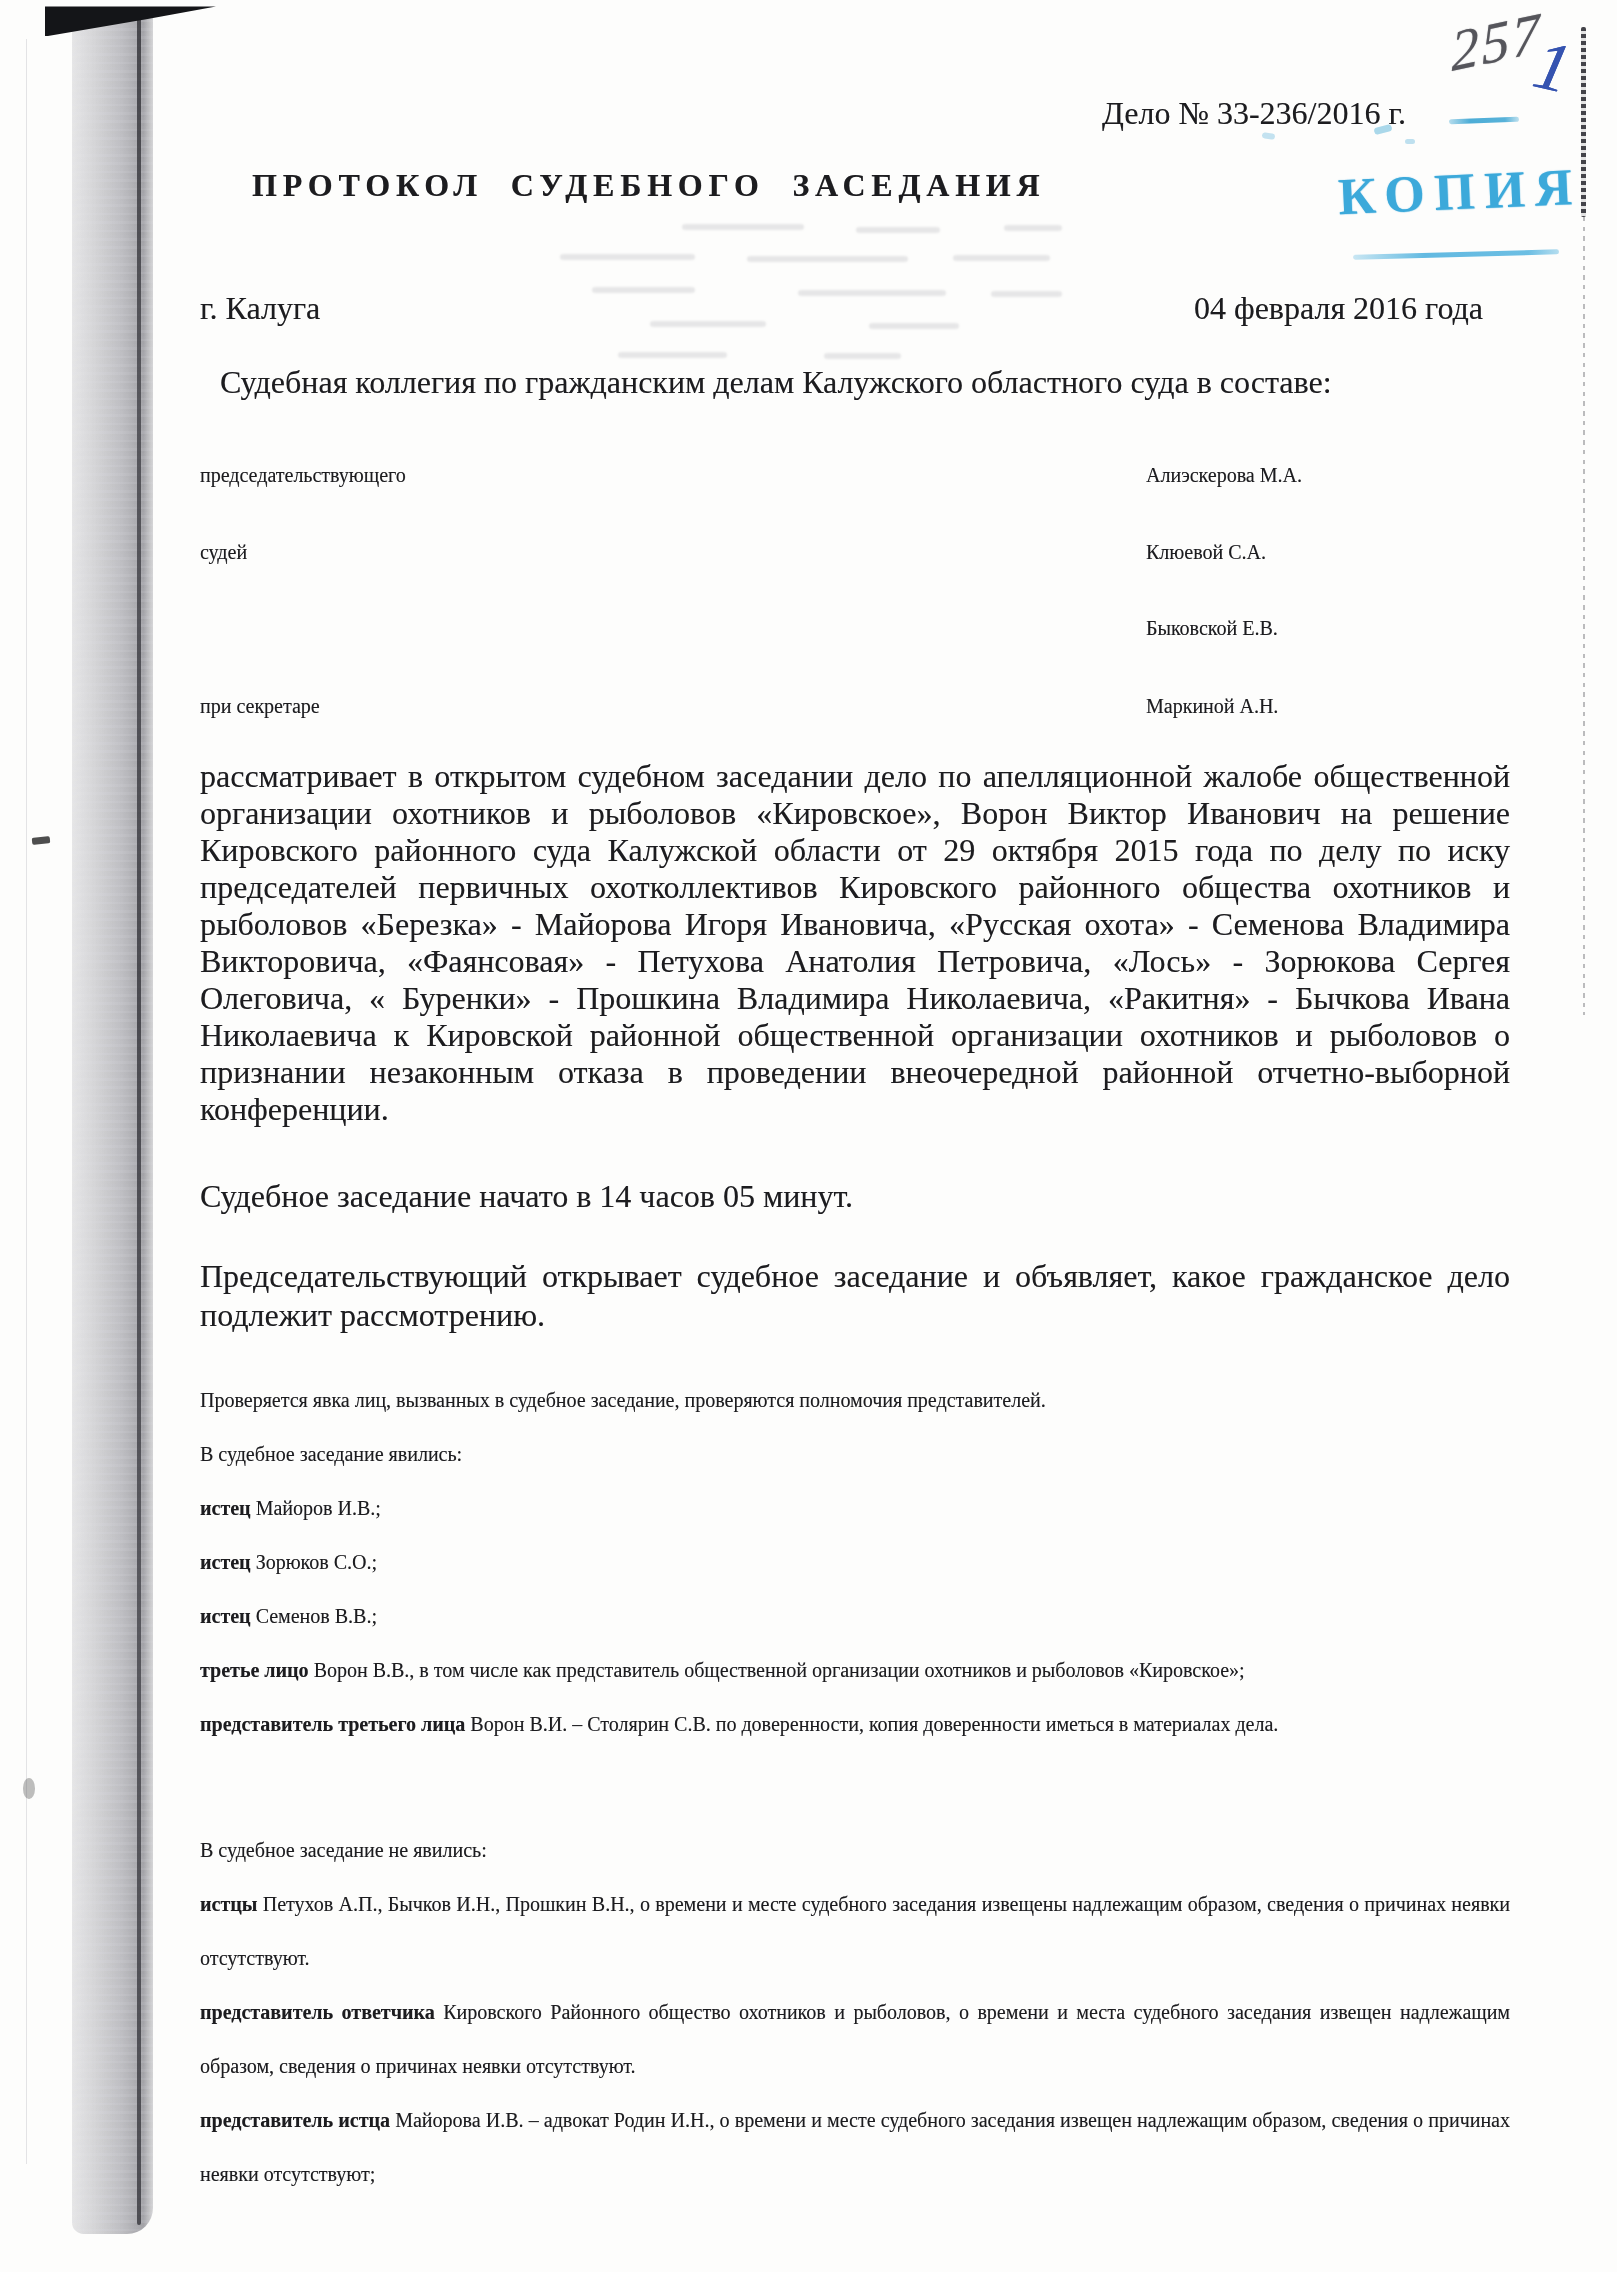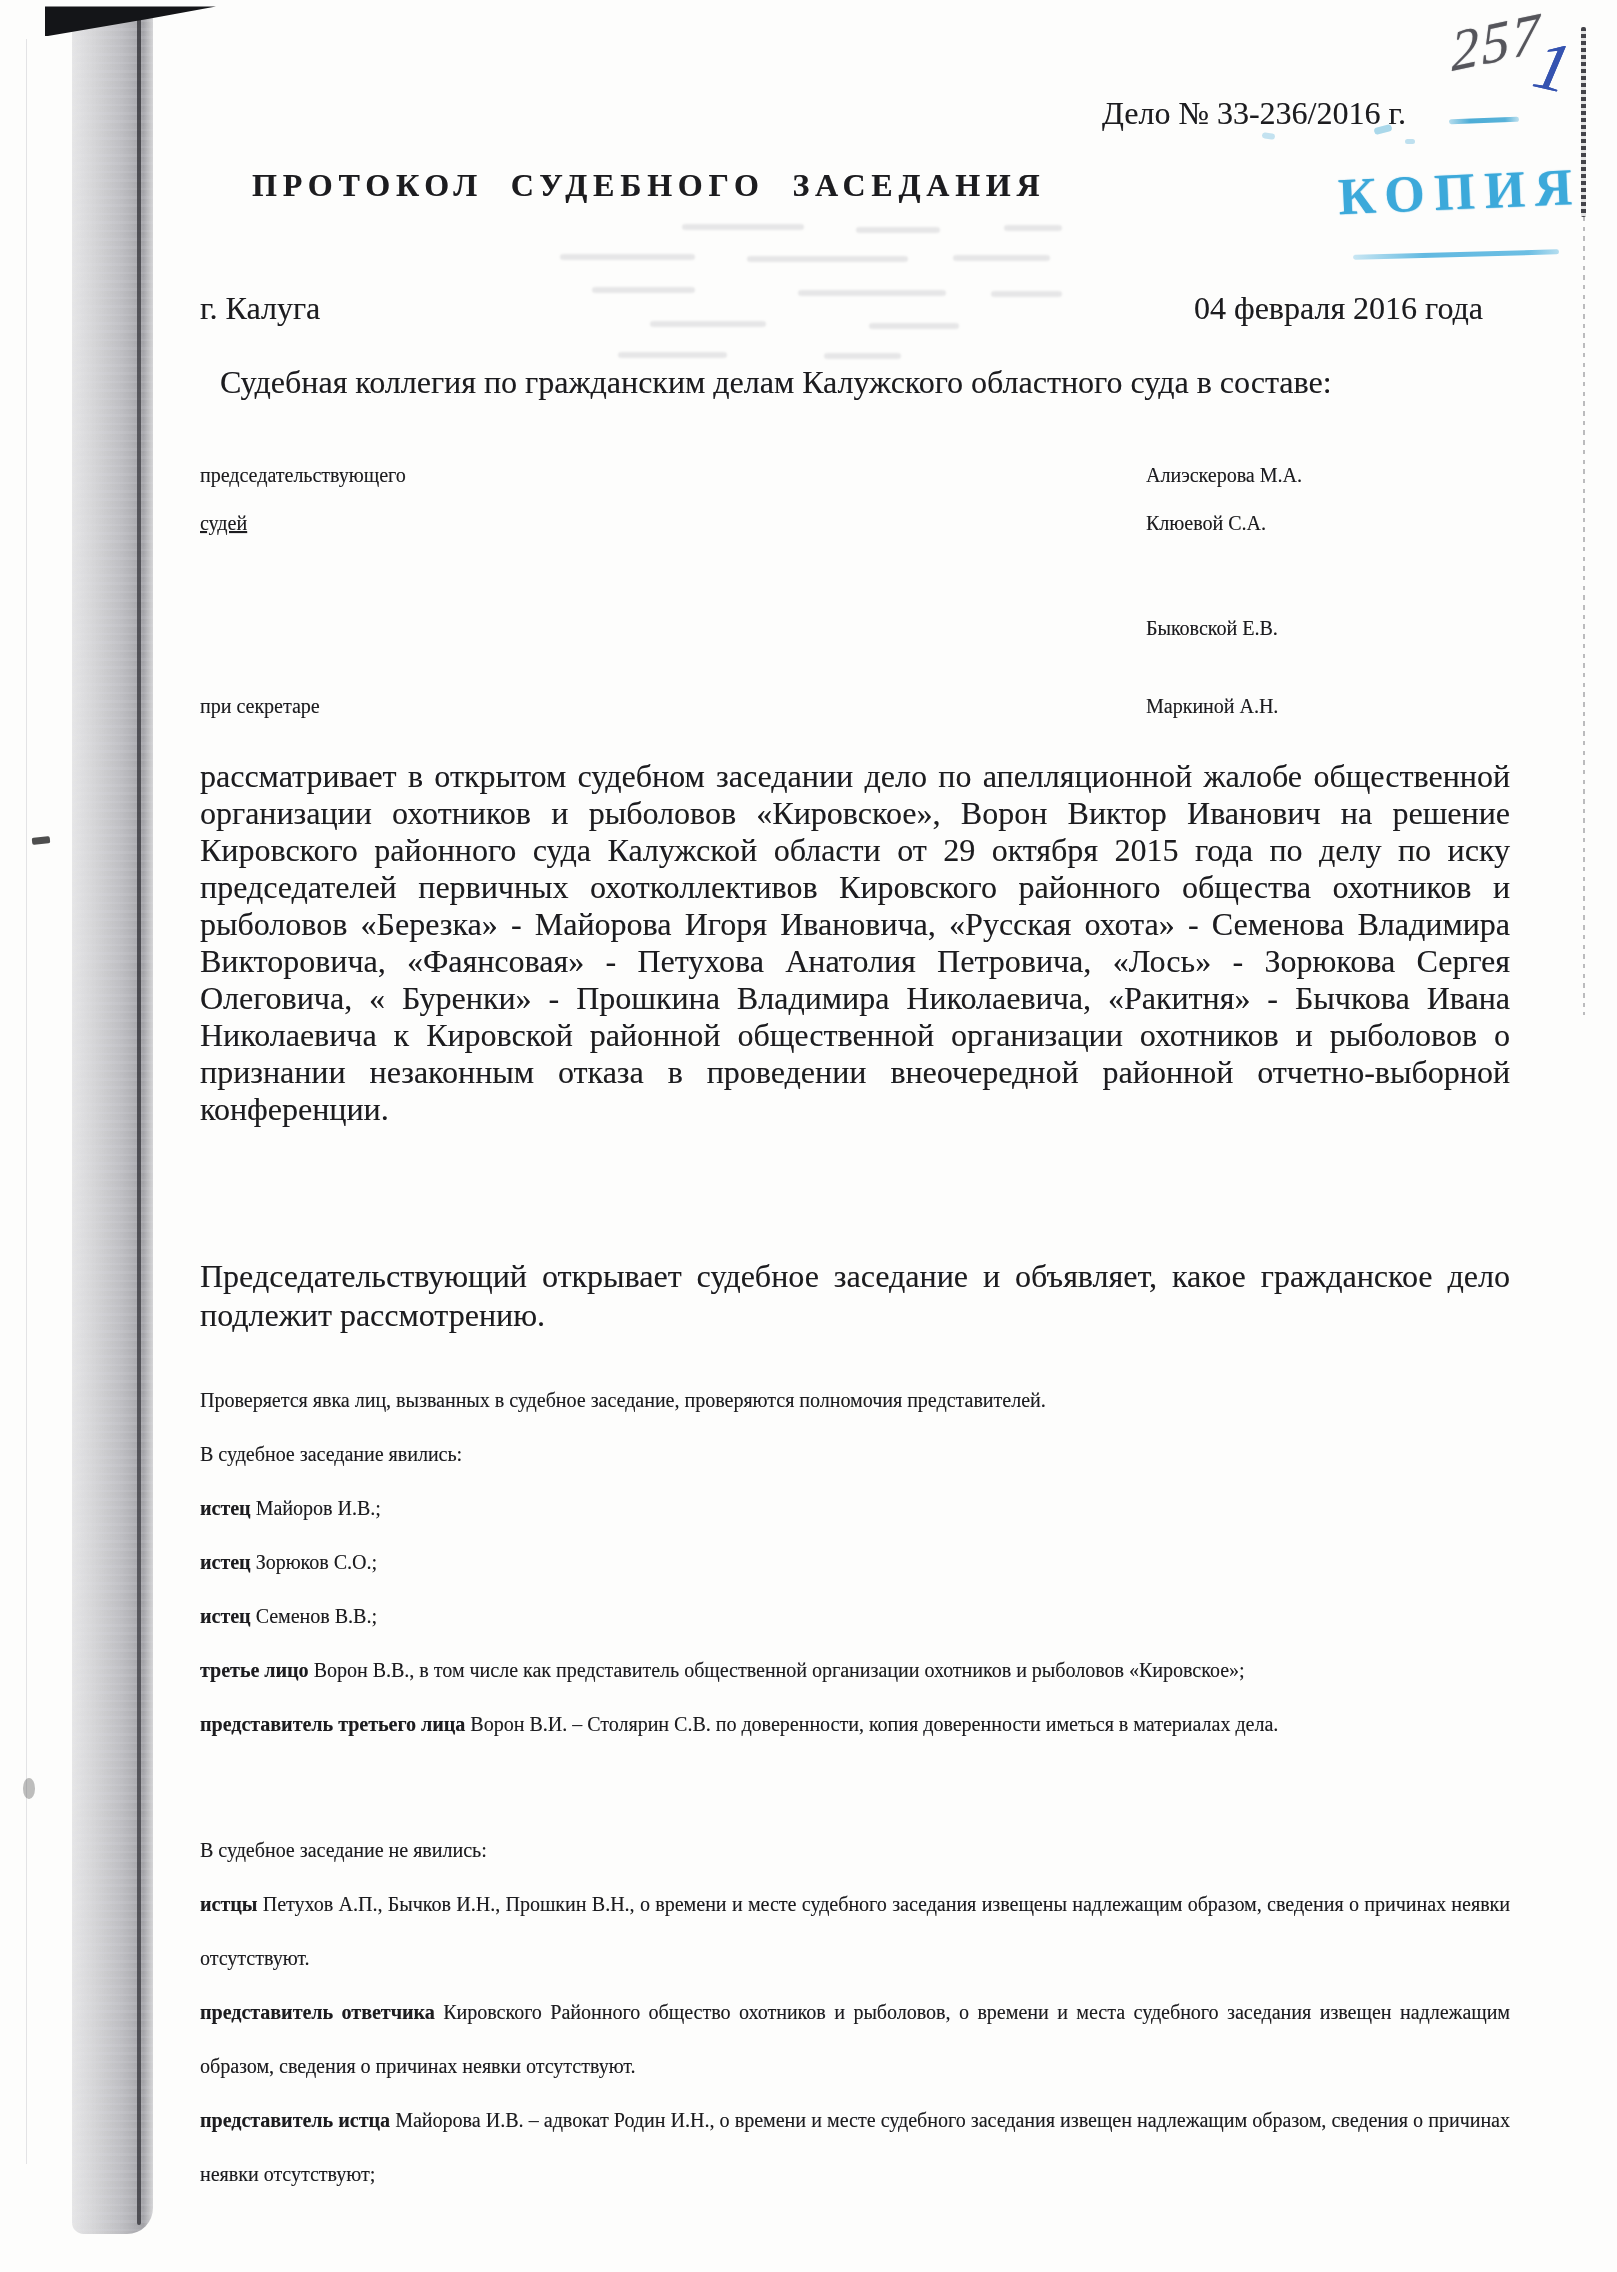--- a/index.html
+++ b/index.html
@@ -80,21 +80,21 @@
   .case-number{position:absolute;left:1102px;top:95px;font-size:32px;}
   .doc-title{
     position:absolute;left:252px;top:167px;font-size:32px;font-weight:bold;
     letter-spacing:5.8px;word-spacing:14px;white-space:nowrap;
   }
   .city-date{position:absolute;left:200px;top:290px;width:1310px;font-size:32px;display:flex;text-align:center;}
   .city-date .date{margin-left:auto;padding-right:27px;}
   .panel-intro{position:absolute;left:200px;top:364px;width:1310px;font-size:32px;margin-left:20px;}
   .panel-row{position:absolute;left:200px;width:1310px;font-size:20px;margin-top:16px;}
   .panel-row .name{position:absolute;left:946px;top:0;}
-  .p1{top:448px;} .p2{top:496px;text-decoration:underline;} .p3{top:601px;} .p4{top:679px;}
+  .p1{top:448px;} .p2{top:525px;} .p3{top:601px;} .p4{top:679px;}
   .desc{
     position:absolute;left:200px;top:758px;width:1310px;font-size:32px;
     line-height:37px;text-align:justify;margin:0;
   }
   .session{position:absolute;left:200px;top:1178px;width:1310px;font-size:32px;}
   .opening{
     position:absolute;left:200px;top:1257px;width:1310px;font-size:32px;
     line-height:39px;text-align:justify;margin:0;
   }
   .block{position:absolute;left:200px;width:1310px;font-size:20px;line-height:54px;}
@@ -163,20 +163,21 @@
     <span class="role"></span>
     <span class="name">Быковской Е.В.</span>
   </div>
   <div class="panel-row p4 txt">
     <span class="role">при секретаре</span>
     <span class="name">Маркиной А.Н.</span>
   </div>
 
   <p class="desc txt">рассматривает в открытом судебном заседании дело по апелляционной жалобе общественной организации охотников и рыболовов «Кировское», Ворон Виктор Иванович на решение Кировского районного суда Калужской области от 29 октября 2015 года по делу по иску председателей первичных охотколлективов Кировского районного общества охотников и рыболовов «Березка» - Майорова Игоря Ивановича, «Русская охота» - Семенова Владимира Викторовича, «Фаянсовая» - Петухова Анатолия Петровича, «Лось» - Зорюкова Сергея Олеговича, « Буренки» - Прошкина Владимира Николаевича, «Ракитня» - Бычкова Ивана Николаевича к Кировской районной общественной организации охотников и рыболовов о признании незаконным отказа в проведении внеочередной районной отчетно-выборной конференции.</p>
 
+  <div class="session txt">Судебное заседание начато в 14 часов 05 минут.</div>
 
   <p class="opening txt">Председательствующий открывает судебное заседание и объявляет, какое гражданское дело подлежит рассмотрению.</p>
 
   <div class="block block-a txt">
     <p class="j">Проверяется явка лиц, вызванных в судебное заседание, проверяются полномочия представителей.</p>
     <p>В судебное заседание явились:</p>
     <p><b class="role">истец</b> <span>Майоров И.В.;</span></p>
     <p><b class="role">истец</b> <span>Зорюков С.О.;</span></p>
     <p><b class="role">истец</b> <span>Семенов В.В.;</span></p>
     <p class="j"><b class="role">третье лицо</b> <span>Ворон В.В., в том числе как представитель общественной организации охотников и рыболовов «Кировское»;</span></p>

